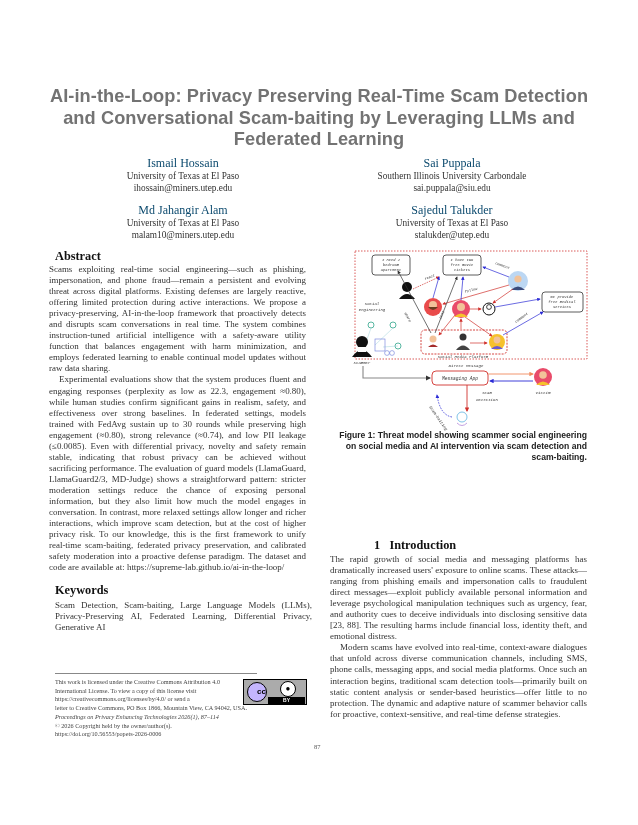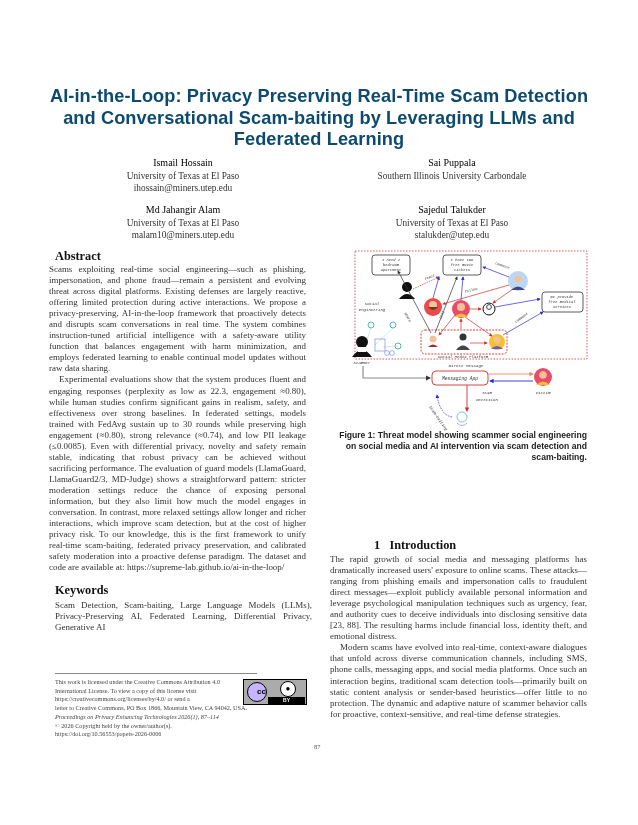--- a/index.html
+++ b/index.html
@@ -1,19 +1,19 @@
 <!DOCTYPE html>
 <html><head>
 <meta charset="utf-8">
 <style>
   html, body { margin:0; padding:0; background:#ffffff; }
   body { width:638px; height:825px; position:relative; overflow:hidden; font-family:"Liberation Serif", serif; color:#222; }
-  .title { position:absolute; left:40px; top:86px; width:558px; text-align:center; font-family:"Liberation Sans", sans-serif; font-weight:bold; font-size:18.2px; line-height:21.5px; color:#0c4a6e; letter-spacing:0.1px; }
+  .title { position:absolute; left:40px; top:86px; width:558px; text-align:center; font-family:"Liberation Sans", sans-serif; font-weight:bold; font-size:18.2px; line-height:21.5px; color:#737373; letter-spacing:0.1px; }
   .author { position:absolute; width:240px; text-align:center; }
-  .author .name { font-size:10px; line-height:14px; color:#000000; }
+  .author .name { font-size:12px; line-height:14px; color:#0c4a6e; }
   .author .aff, .author .email { font-size:9.3px; line-height:12px; color:#333; }
   .a1 { left:63px; top:156px; }
   .a2 { left:332px; top:156px; }
   .a3 { left:63px; top:203px;text-align:center; }
   .a4 { left:332px; top:203px; }
   .section-head { position:absolute; font-weight:bold; font-size:12.3px; color:#111; }
   .col { position:absolute; font-size:8.95px; line-height:11.05px; text-align:justify; color:#333; }
   .col p { margin:0; }
   .col p.indent { text-indent:10px; }
   .abstract-text { left:49px; top:264px; width:257px; }
@@ -39,20 +39,21 @@
 <div class="title">AI-in-the-Loop: Privacy Preserving Real-Time Scam Detection and Conversational Scam-baiting by Leveraging LLMs and Federated Learning</div>
 
 <div class="author a1">
   <div class="name">Ismail Hossain</div>
   <div class="aff">University of Texas at El Paso</div>
   <div class="email">ihossain@miners.utep.edu</div>
 </div>
 <div class="author a2">
   <div class="name">Sai Puppala</div>
   <div class="aff">Southern Illinois University Carbondale</div>
+  <div class="email">sai.puppala@siu.edu</div>
 </div>
 <div class="author a3">
   <div class="name">Md Jahangir Alam</div>
   <div class="aff">University of Texas at El Paso</div>
   <div class="email">malam10@miners.utep.edu</div>
 </div>
 <div class="author a4">
   <div class="name">Sajedul Talukder</div>
   <div class="aff">University of Texas at El Paso</div>
   <div class="email">stalukder@utep.edu</div>

